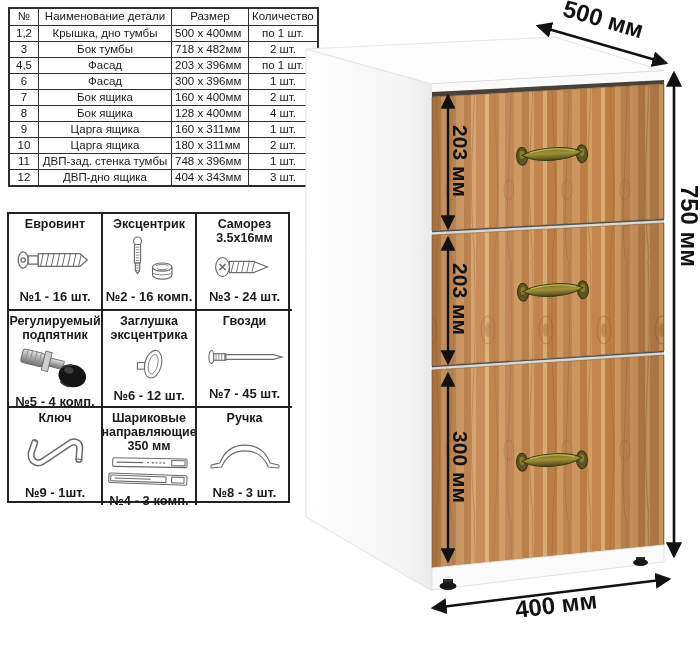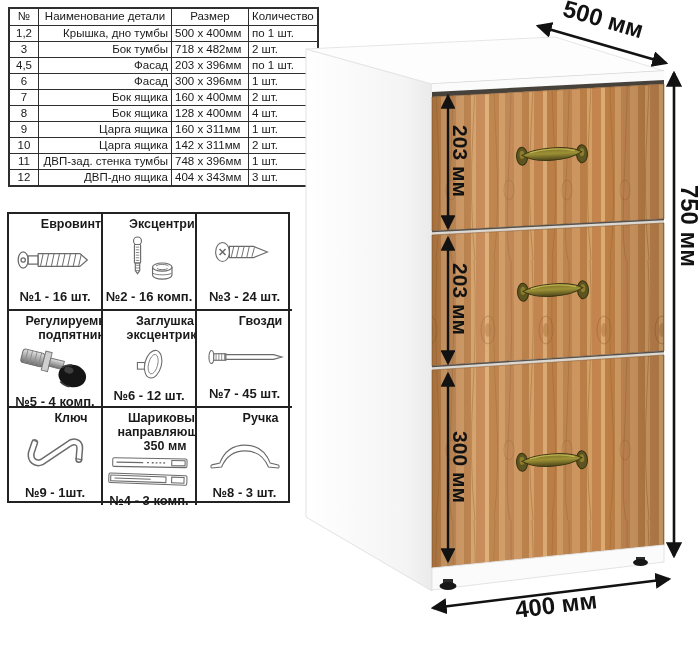--- a/index.html
+++ b/index.html
@@ -8,35 +8,35 @@
   .stage{position:absolute;inset:0;}
 
   
   table.parts{position:absolute;left:8px;top:7px;border-collapse:collapse;
               border:2px solid #2e2e2e;background:#fff;}
   table.parts th,table.parts td{border:1px solid #2e2e2e;height:15px;
               font-size:11.5px;line-height:1;padding:0 3px;white-space:nowrap;
               font-weight:normal;}
   table.parts th{text-align:center;height:16px;}
   td.c-num{width:22px;text-align:center;}
-  td.c-name{width:126px;text-align:right;}
+  td.c-name{width:126px;text-align:center;}
   td.c-size{width:70px;text-align:left;}
-  td.c-qty{width:58px;text-align:left;}
+  td.c-qty{width:58px;text-align:center;}
 
   
   .hw{position:absolute;left:7px;top:212px;width:283px;height:291px;
       display:grid;grid-template-columns:94px 94px 95px;grid-template-rows:97px 97px 97px;
       border:2px solid #222;box-sizing:border-box;background:#fff;}
   .hwcell{border-right:2px solid #222;border-bottom:2px solid #222;
       box-sizing:border-box;display:flex;flex-direction:column;align-items:center;
       overflow:hidden;}
   .hwcell:nth-child(3n){border-right:none;}
   .hwcell:nth-child(n+7){border-bottom:none;}
   .hwtitle{font-size:12.5px;font-weight:bold;text-align:center;line-height:1.12;
-      padding-top:3px;padding-left:32px;}
+      padding-top:3px;}
   .hwicon{flex:1;display:flex;align-items:center;justify-content:center;width:100%;}
   .hwcount{font-size:13px;font-weight:bold;text-align:left;margin-bottom:5px;
       white-space:nowrap;}
 
   
   svg.cab{position:absolute;left:0;top:0;}
   .dimtext{font-family:"Liberation Sans",sans-serif;font-weight:bold;fill:#121212;}
 </style>
 </head>
 <body>
@@ -91,21 +91,21 @@
         </tr>
         <tr>
           <td class="c-num">9</td>
           <td class="c-name">Царга ящика</td>
           <td class="c-size">160 x 311мм</td>
           <td class="c-qty">1 шт.</td>
         </tr>
         <tr>
           <td class="c-num">10</td>
           <td class="c-name">Царга ящика</td>
-          <td class="c-size">142 x 311мм</td>
+          <td class="c-size">180 x 311мм</td>
           <td class="c-qty">2 шт.</td>
         </tr>
         <tr>
           <td class="c-num">11</td>
           <td class="c-name">ДВП-зад. стенка тумбы</td>
           <td class="c-size">748 x 396мм</td>
           <td class="c-qty">1 шт.</td>
         </tr>
         <tr>
           <td class="c-num">12</td>
@@ -145,20 +145,21 @@
   <g fill="#fff" stroke="#6b6b6b" stroke-width="1.3">
   <path d="M47,36 v9 c0,2.6 5,4.6 11,4.6 s11,-2 11,-4.6 v-9"></path>
   <ellipse cx="58" cy="36" rx="11" ry="4.6"></ellipse>
             </g>
   <path d="M51,34.8 c2,-2.4 12,-2.4 14,0 M52,37.6 c2,1.8 10,1.8 12,0 M47.5,43 c3,2.4 18,2.4 21,0" stroke="#6b6b6b" stroke-width="1" fill="none"></path>
           </svg>
         </div>
         <div class="hwcount">№2 - 16 комп.</div>
       </div>
       <div class="hwcell">
+        <div class="hwtitle">Саморез 3.5x16мм</div>
         <div class="hwicon">
           <svg viewBox="0 0 74 44" width="68" height="38">
             <g fill="#fff" stroke="#6b6b6b" stroke-width="1.3">
   <ellipse cx="11" cy="22" rx="8" ry="11"></ellipse>
   <path d="M19,15.5 h28 l16,6.5 -16,6.5 h-28 z"></path>
             </g>
   <path d="M7.5,18.5 l7,7 M7.5,25.5 l7,-7" stroke="#6b6b6b" stroke-width="1.8"></path>
   <path d="M24,15.5 l-3,13 M30,15.5 l-3,13 M36,15.5 l-3,13 M42,15.5 l-3,13 M48,16.5 l-3,11" stroke="#6b6b6b" stroke-width="1.1" fill="none"></path>
           </svg>
         </div>

